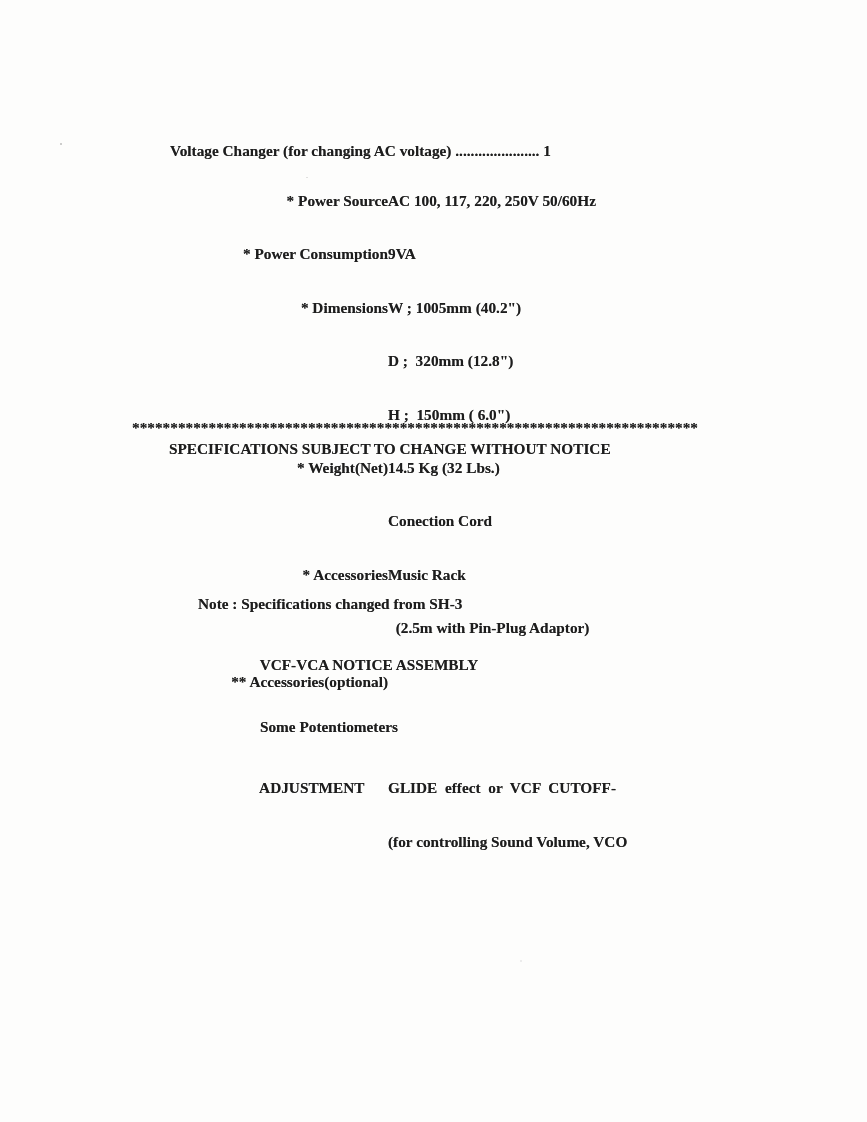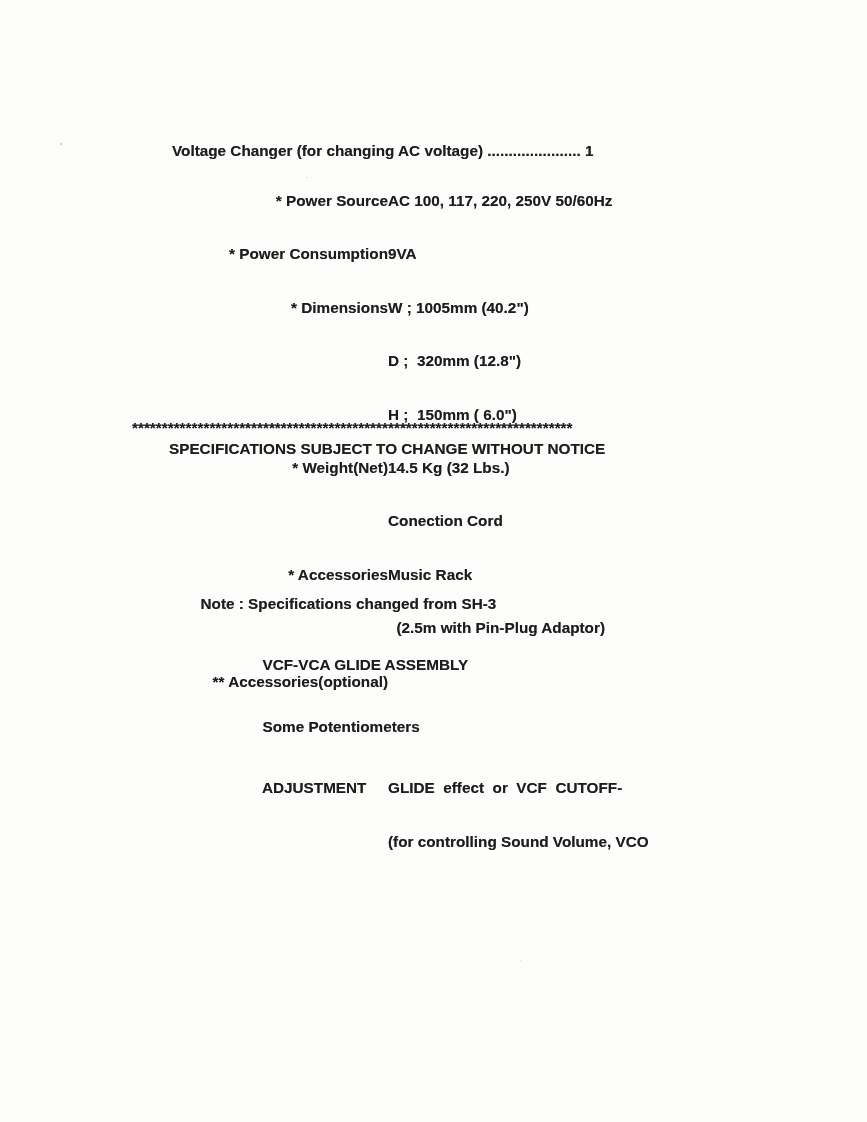--- a/index.html
+++ b/index.html
@@ -6,21 +6,21 @@
     margin: 0;
     padding: 0;
     background: #fdfdfc;
   }
   .page {
     position: relative;
     width: 867px;
     height: 1122px;
     background: #fdfdfc;
     overflow: hidden;
-    font-family: Liberation Sans, sans-serif;
+    font-family: Liberation Serif, serif;
     font-weight: 700;
     font-size: 15.3px;
     color: #1d1d1d;
     text-shadow: 0 0 0.5px rgba(29,29,29,0.55);
   }
   .abs {
     position: absolute;
     white-space: pre;
   }
   .toc-line {
@@ -131,21 +131,21 @@
 
   <div class="abs divider">**************************************************************************</div>
 
   <div class="abs notice">SPECIFICATIONS SUBJECT TO CHANGE WITHOUT NOTICE</div>
 
   <div class="abs note-block">
     <div class="note-line">
       <span>Note : </span><span>Specifications changed from SH-3</span>
     </div>
     <div class="note-line note-indent">
-      <span>VCF-VCA GLIDE ASSEMBLY</span>
+      <span>VCF-VCA NOTICE ASSEMBLY</span>
     </div>
     <div class="note-line note-indent">
       <span>Some Potentiometers</span>
     </div>
     <div class="note-line note-indent">
       <span>ADJUSTMENT</span>
     </div>
   </div>
 
   <div class="speck" style="left:60px; top:143px; width:2px; height:2px;"></div>

